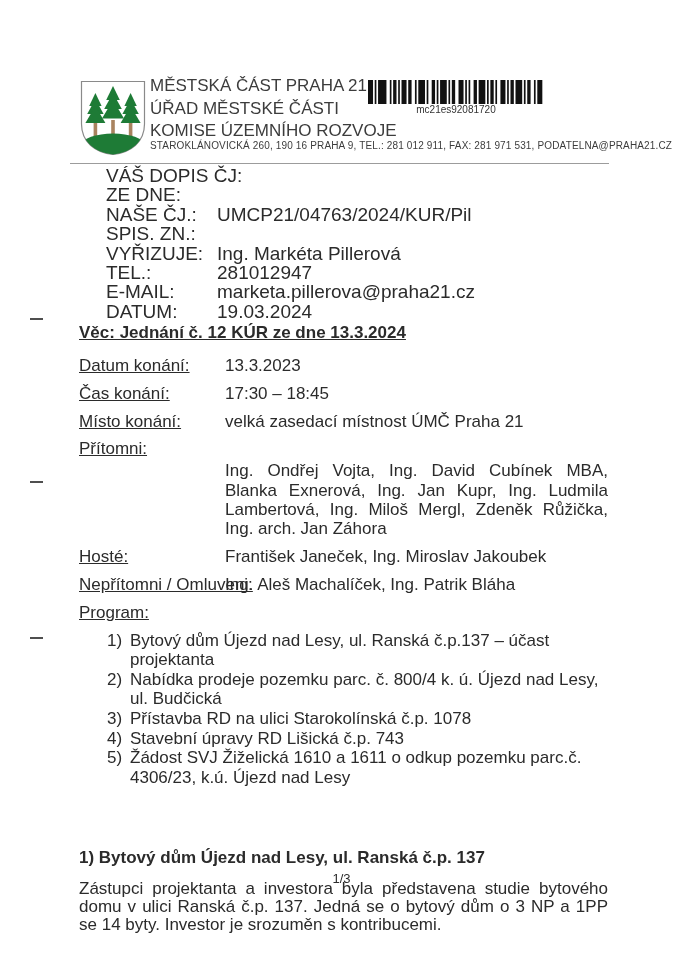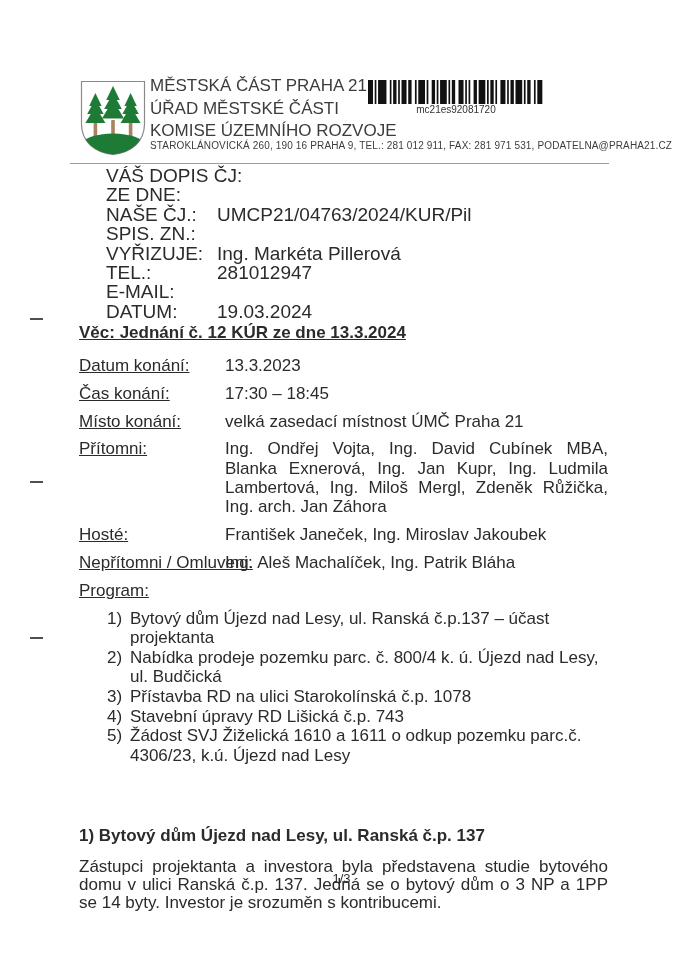--- a/index.html
+++ b/index.html
@@ -39,21 +39,21 @@
   
   .fold-mark { position:absolute; left:30px; width:13px; height:2px; background:#4f4f4f; }
   .fold-1 { top:318px; } .fold-2 { top:481px; } .fold-3 { top:637px; }
 
   
   .content { position:absolute; left:79px; top:323px; width:529px; font-size:17px; }
   .subject { font-weight:bold; text-decoration:underline; margin:0 0 14px 0; line-height:19px; }
   .detail-row { display:grid; grid-template-columns:146px 1fr; margin-bottom:8.5px; line-height:19.3px; }
   .detail-label { text-decoration:underline; white-space:nowrap; align-self:start; }
   .detail-value {}
-  .detail-value.justify { text-align:justify; }
+  .detail-value.justify { text-align:justify;margin-top:22px; }
   .program-label { text-decoration:underline; margin:5px 0 9px 0; line-height:19px; }
   .program-list { margin:0; }
   .program-item { display:grid; grid-template-columns:23px 1fr; margin-left:28px; line-height:19.6px; }
   .program-num {}
   .program-text {}
 
   .section { margin-top:61px; }
   .section-heading { font-weight:bold; line-height:19px; margin:0; }
   .section-body { text-align:justify; line-height:17.7px; margin:13px 0 0 0; }
 
@@ -169,20 +169,21 @@
     <div class="meta-row">
       <span class="meta-label">VYŘIZUJE:</span>
       <span class="meta-value">Ing. Markéta Pillerová</span>
     </div>
     <div class="meta-row">
       <span class="meta-label">TEL.:</span>
       <span class="meta-value">281012947</span>
     </div>
     <div class="meta-row">
       <span class="meta-label">E-MAIL:</span>
+      <span class="meta-value">marketa.pillerova@praha21.cz</span>
     </div>
     <div class="meta-row">
       <span class="meta-label">DATUM:</span>
       <span class="meta-value">19.03.2024</span>
     </div>
   </div>
 
   <div class="fold-mark fold-1"></div>
   <div class="fold-mark fold-2"></div>
   <div class="fold-mark fold-3"></div>

